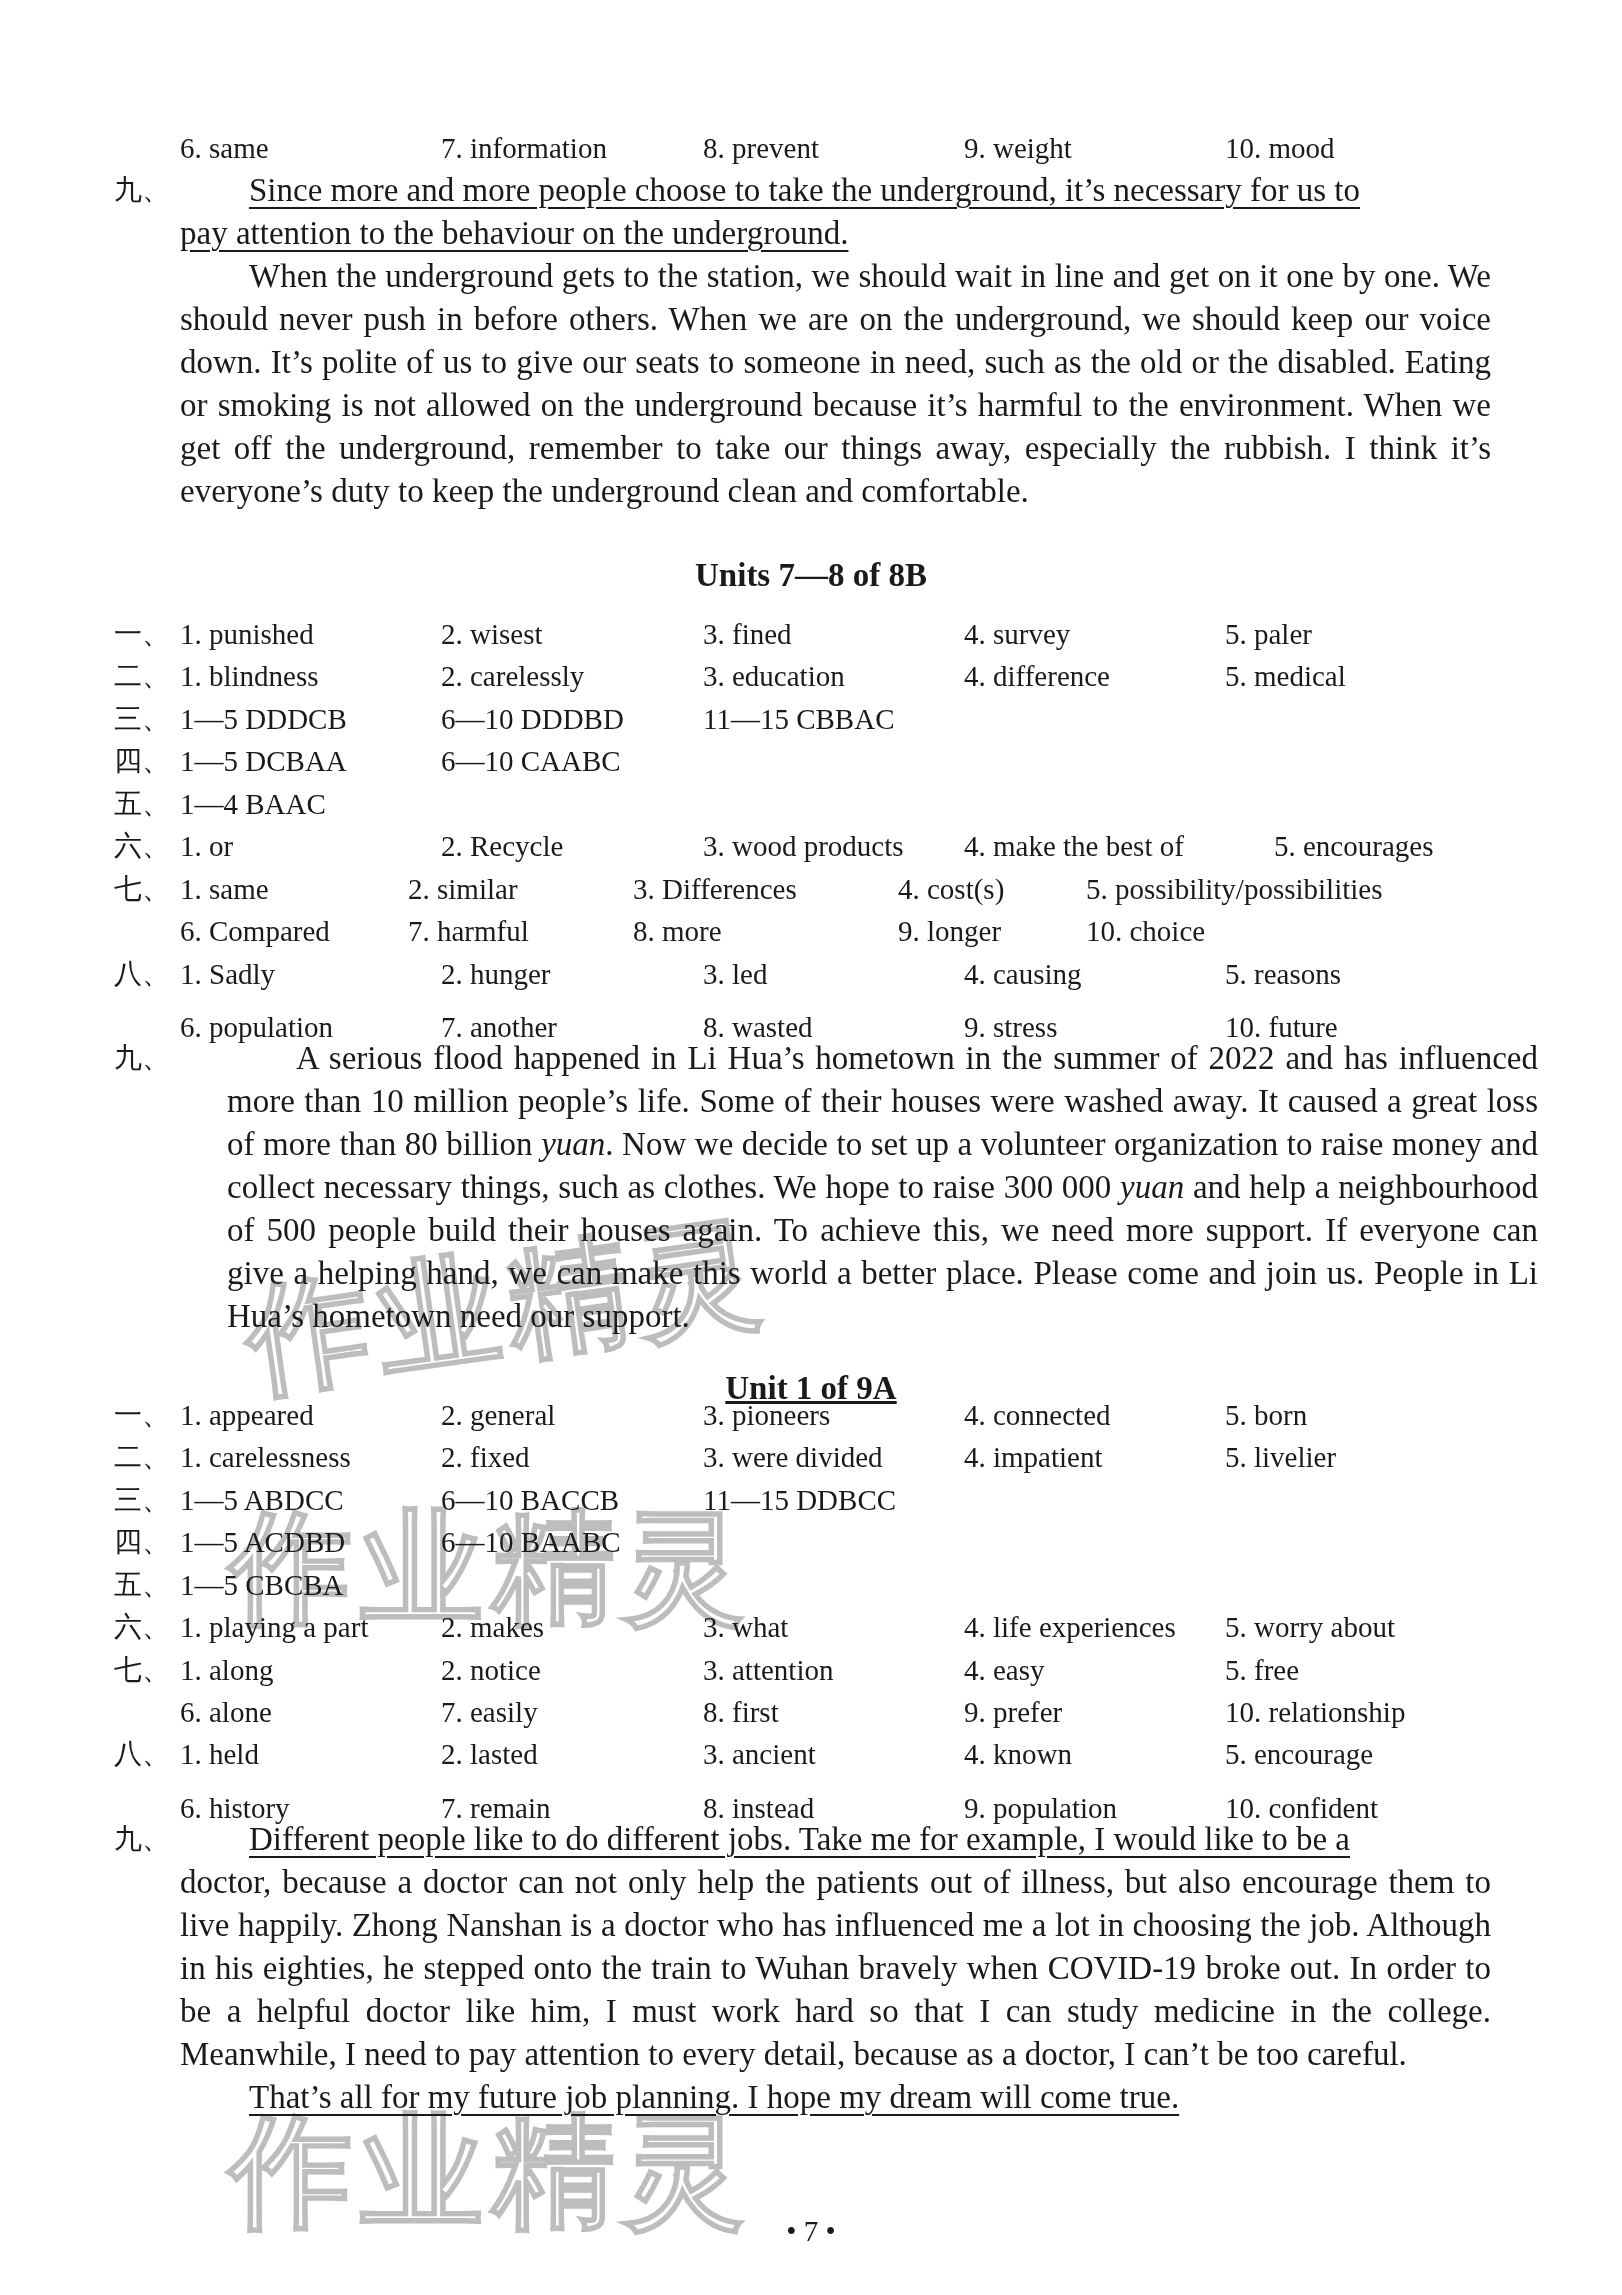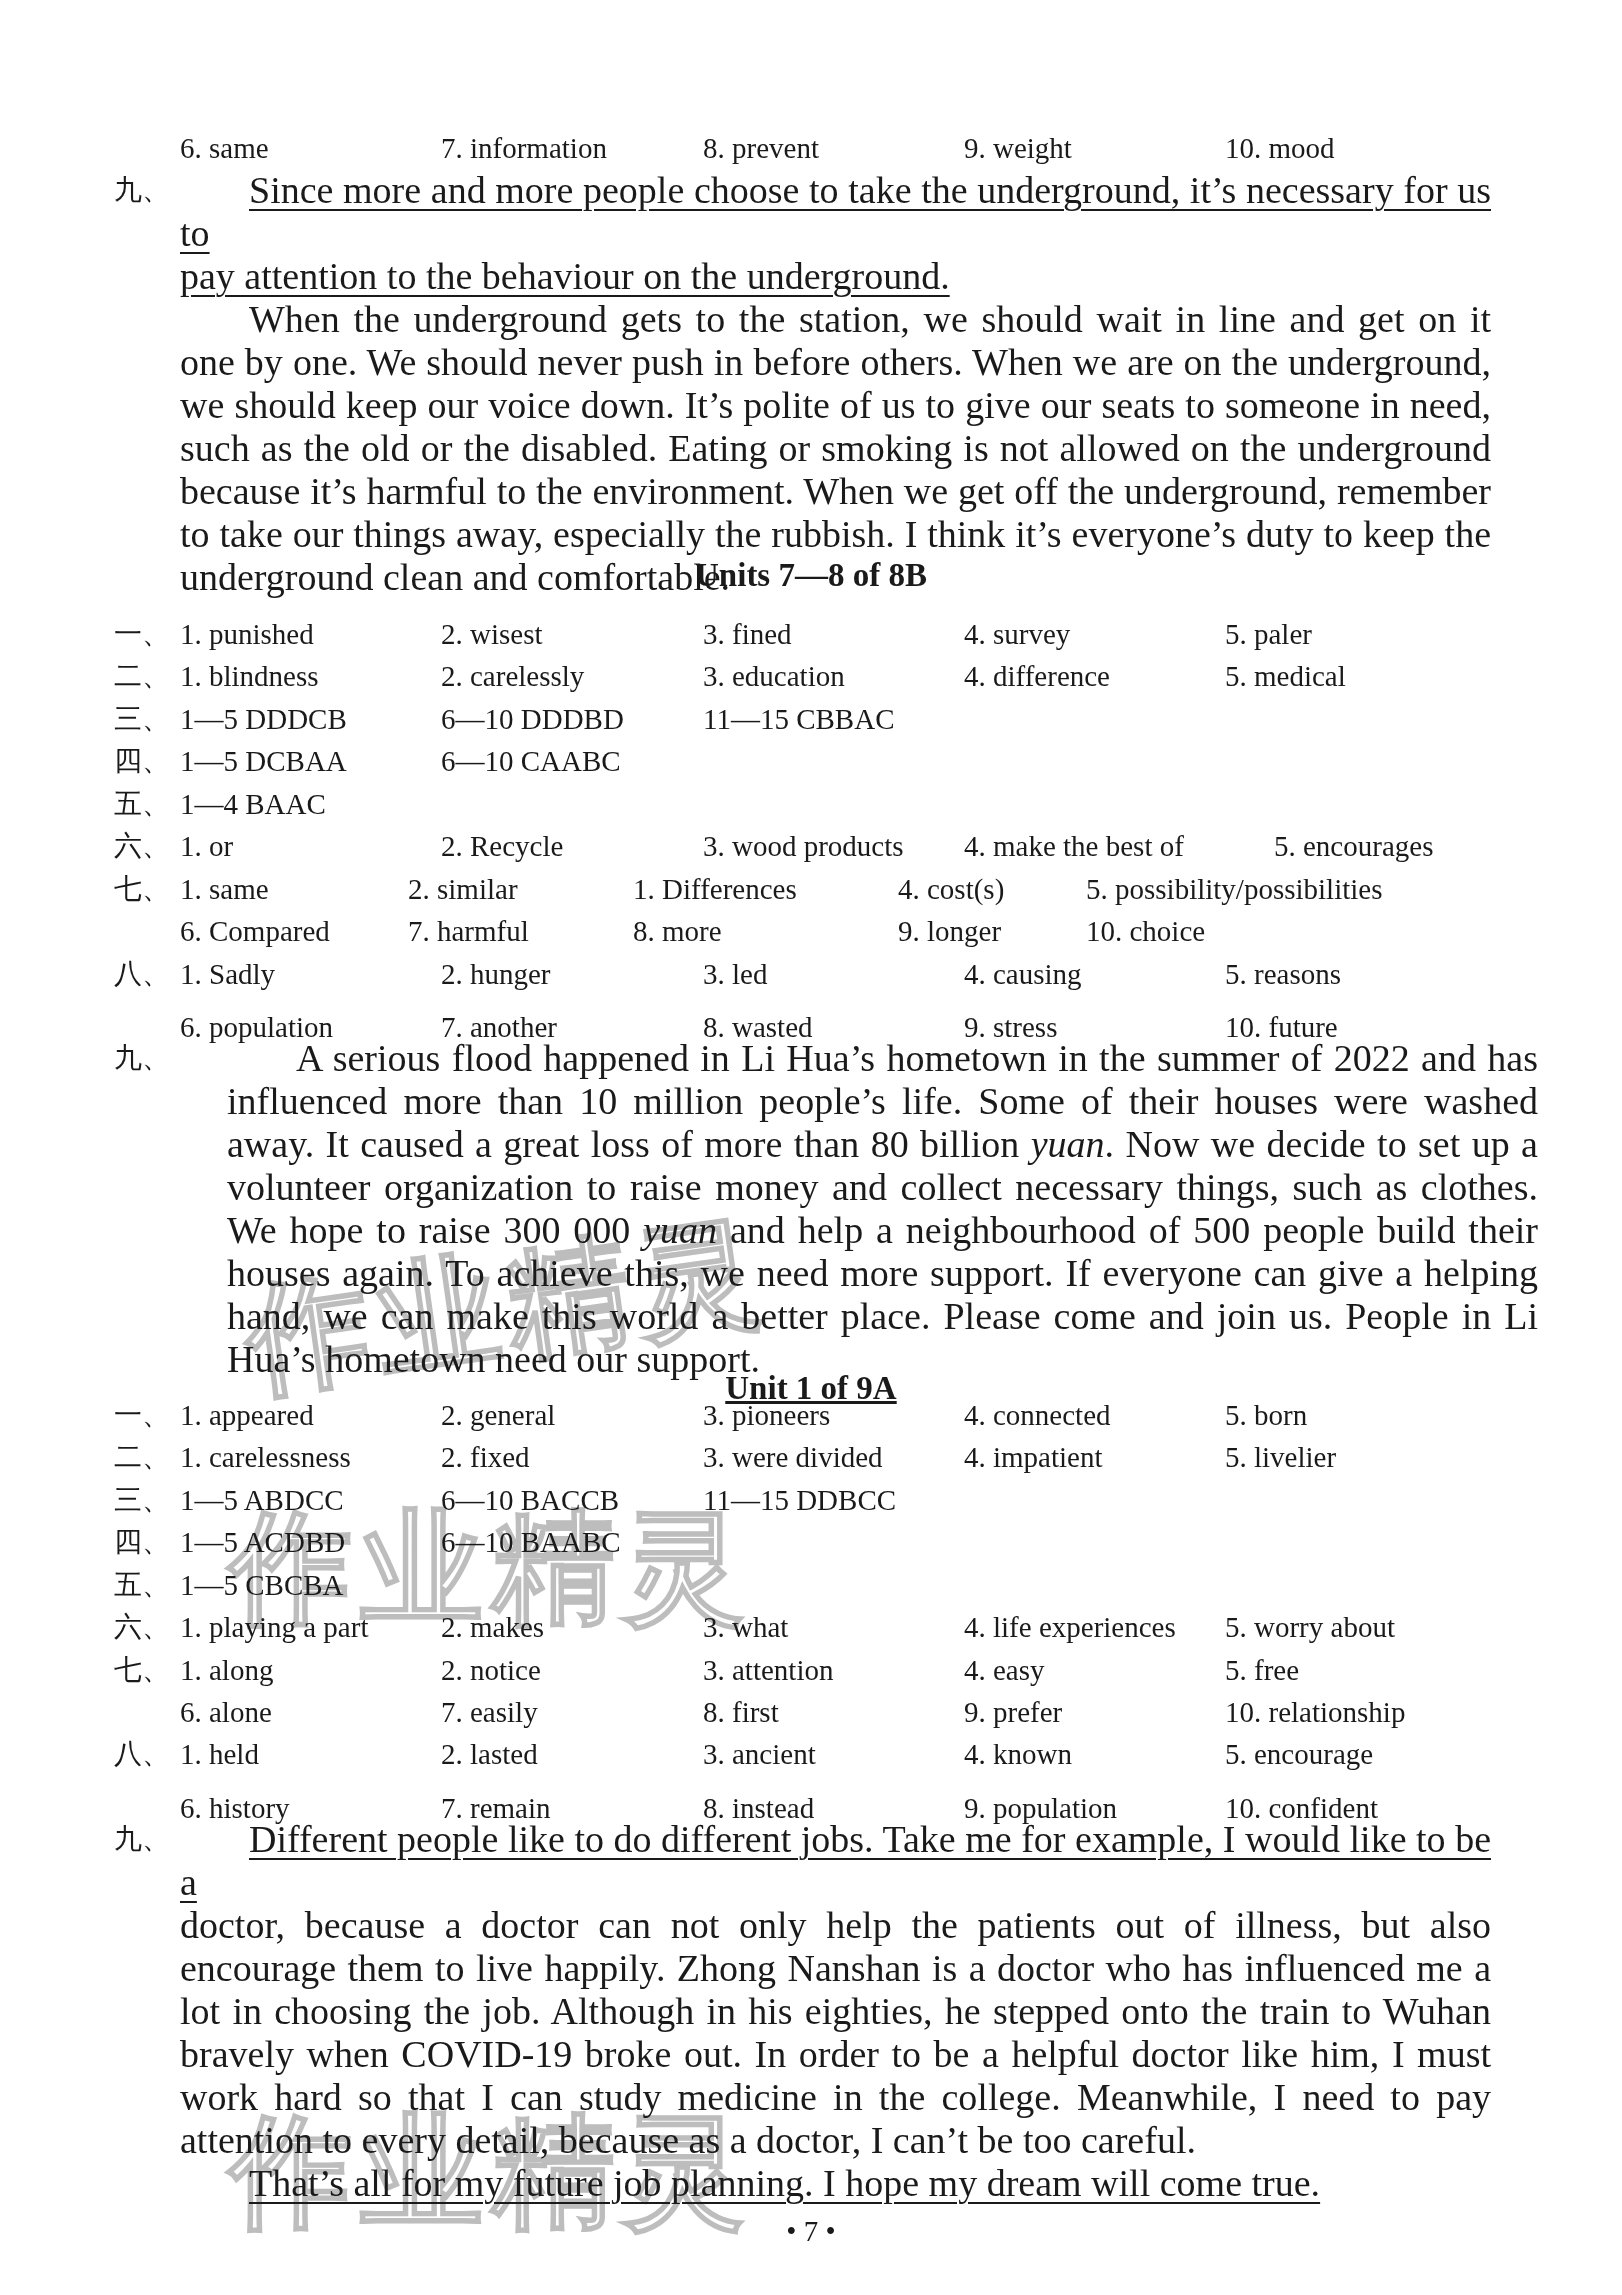--- a/index.html
+++ b/index.html
@@ -4,21 +4,21 @@
 <style>
   html,body{margin:0;padding:0;background:#ffffff;}
   body{width:1622px;height:2295px;position:relative;overflow:hidden;
        font-family:"Liberation Serif","DejaVu Serif",serif;color:#1a1a1a;}
   .page{position:absolute;left:0;top:0;width:1622px;height:2295px;}
   .row{position:absolute;left:0;width:1622px;height:42px;font-size:29px;line-height:42px;white-space:nowrap;}
   .lbl{position:absolute;left:114px;font-family:"DejaVu Sans",sans-serif;font-size:28px;}
   .c{position:absolute;}
   .c0{left:180px}.c1{left:441px}.c2{left:703px}.c3{left:964px}.c4{left:1225px}
   .n7 .c1{left:408px}.n7 .c2{left:633px}.n7 .c3{left:898px}.n7 .c4{left:1086px}
-  .para{position:absolute;left:180px;width:1311px;font-size:38px;line-height:43px;text-align:justify;}
+  .para{position:absolute;left:180px;width:1311px;font-size:33px;line-height:43px;text-align:justify;}
   .para p{margin:0;}
   .indent{text-indent:69px;}
   .ul{text-decoration:underline;text-decoration-thickness:1.6px;text-underline-offset:5.7px;}
   .heading{position:absolute;left:0;width:1622px;text-align:center;font-weight:bold;font-size:33px;}
   .pnum{position:absolute;left:0;width:1622px;text-align:center;font-size:29px;}
   em{font-style:italic;}
   .wm{position:absolute;font-family:"DejaVu Sans",sans-serif;color:transparent;
       -webkit-text-stroke:1.6px #bdbdbd;font-size:123px;font-weight:bold;letter-spacing:8.2px;pointer-events:none;}
 </style>
 </head>
@@ -85,21 +85,21 @@
     <span class="c c0">1. or</span>
     <span class="c c1">2. Recycle</span>
     <span class="c c2">3. wood products</span>
     <span class="c" style="left:964px">4. make the best of</span>
     <span class="c" style="left:1274px">5. encourages</span>
   </div>
   <div class="row n7" style="top:868px;">
     <span class="lbl">七、</span>
     <span class="c c0">1. same</span>
     <span class="c c1">2. similar</span>
-    <span class="c c2">1. Differences</span>
+    <span class="c c2">3. Differences</span>
     <span class="c c3">4. cost(s)</span>
     <span class="c c4">5. possibility/possibilities</span>
   </div>
   <div class="row n7" style="top:910px;">
     <span class="c c0">6. Compared</span>
     <span class="c c1">7. harmful</span>
     <span class="c c2">8. more</span>
     <span class="c c3">9. longer</span>
     <span class="c c4">10. choice</span>
   </div>

